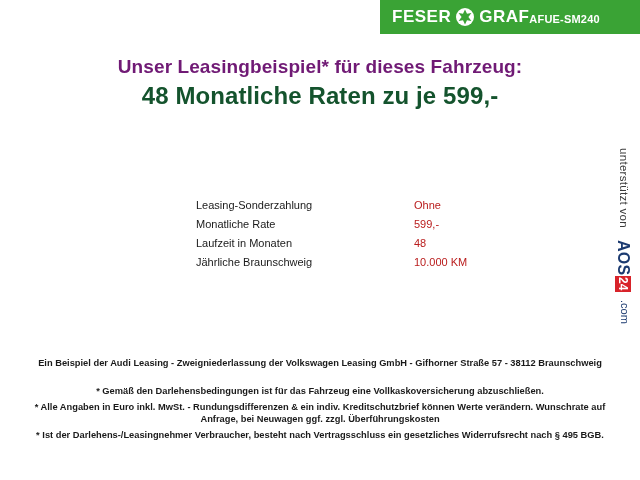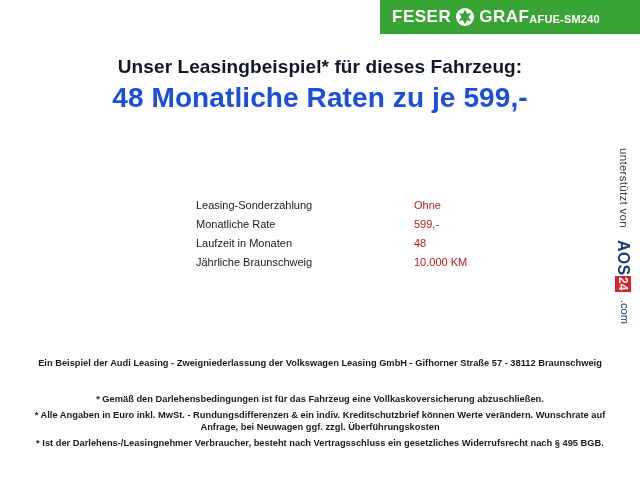--- a/index.html
+++ b/index.html
@@ -76,28 +76,28 @@
   .title-block {
     position: absolute;
     top: 56px;
     left: 0;
     width: 640px;
     text-align: center;
   }
   .title-line1 {
     font-size: 19px;
     font-weight: bold;
-    color: #0f172a;
+    color: #701a75;
     margin: 0 0 4px 0;
     letter-spacing: 0.1px;
   }
   .title-line2 {
-    font-size: 28px;
-    font-weight: bold;
-    color: #1d4ed8;
+    font-size: 24px;
+    font-weight: bold;
+    color: #14532d;
     margin: 0;
     letter-spacing: 0.1px;
   }
 
   
   .specs {
     position: absolute;
     top: 196px;
     left: 196px;
     width: 400px;
@@ -178,21 +178,21 @@
     padding: 0 18px;
     box-sizing: border-box;
   }
   .legal p {
     margin: 0 0 5px 0;
     font-size: 9.3px;
     font-weight: bold;
     line-height: 11.5px;
     color: #1a1a1a;
   }
-  .legal p.spaced { margin-bottom: 24px; }
+  .legal p.spaced { margin-bottom: 16px; }
 </style>
 </head>
 <body>
 
 <div class="header">
   <div class="header-green"></div>
   <div class="brand">
     <span class="brand-text">FESER</span>
     <span class="brand-logo">
       <svg width="20" height="20" viewBox="0 0 20 20" aria-hidden="true">

